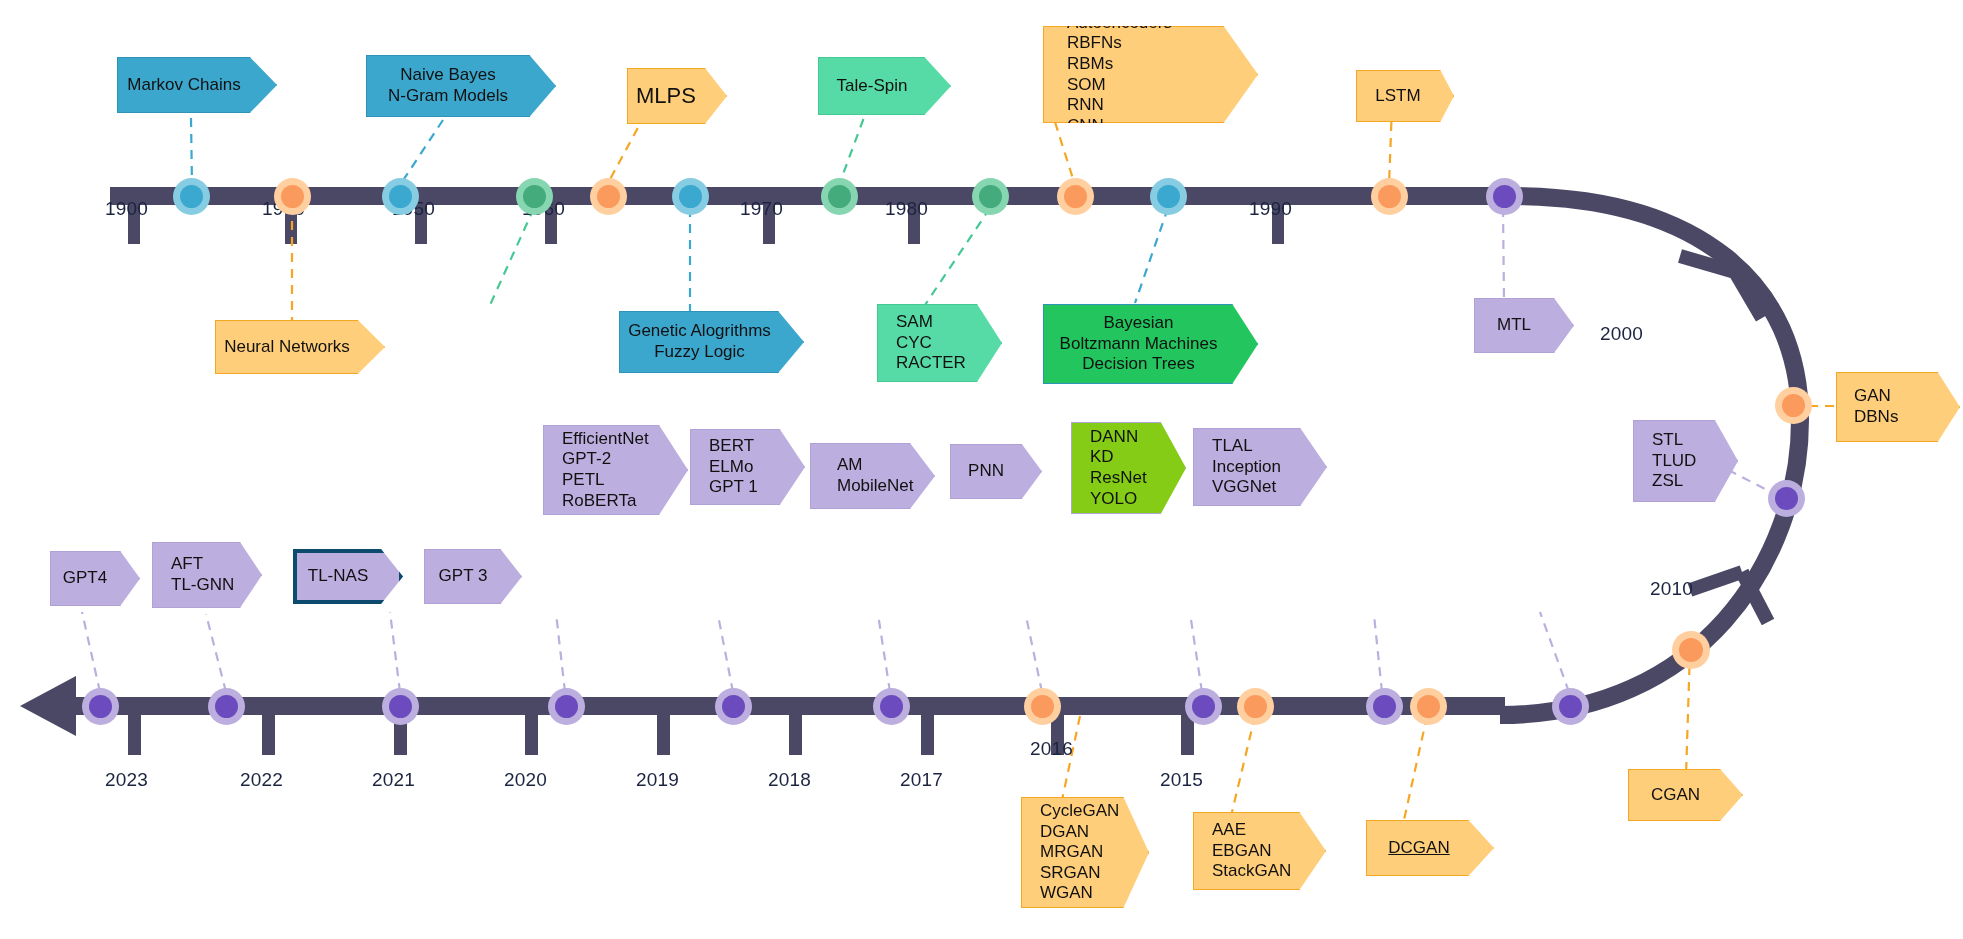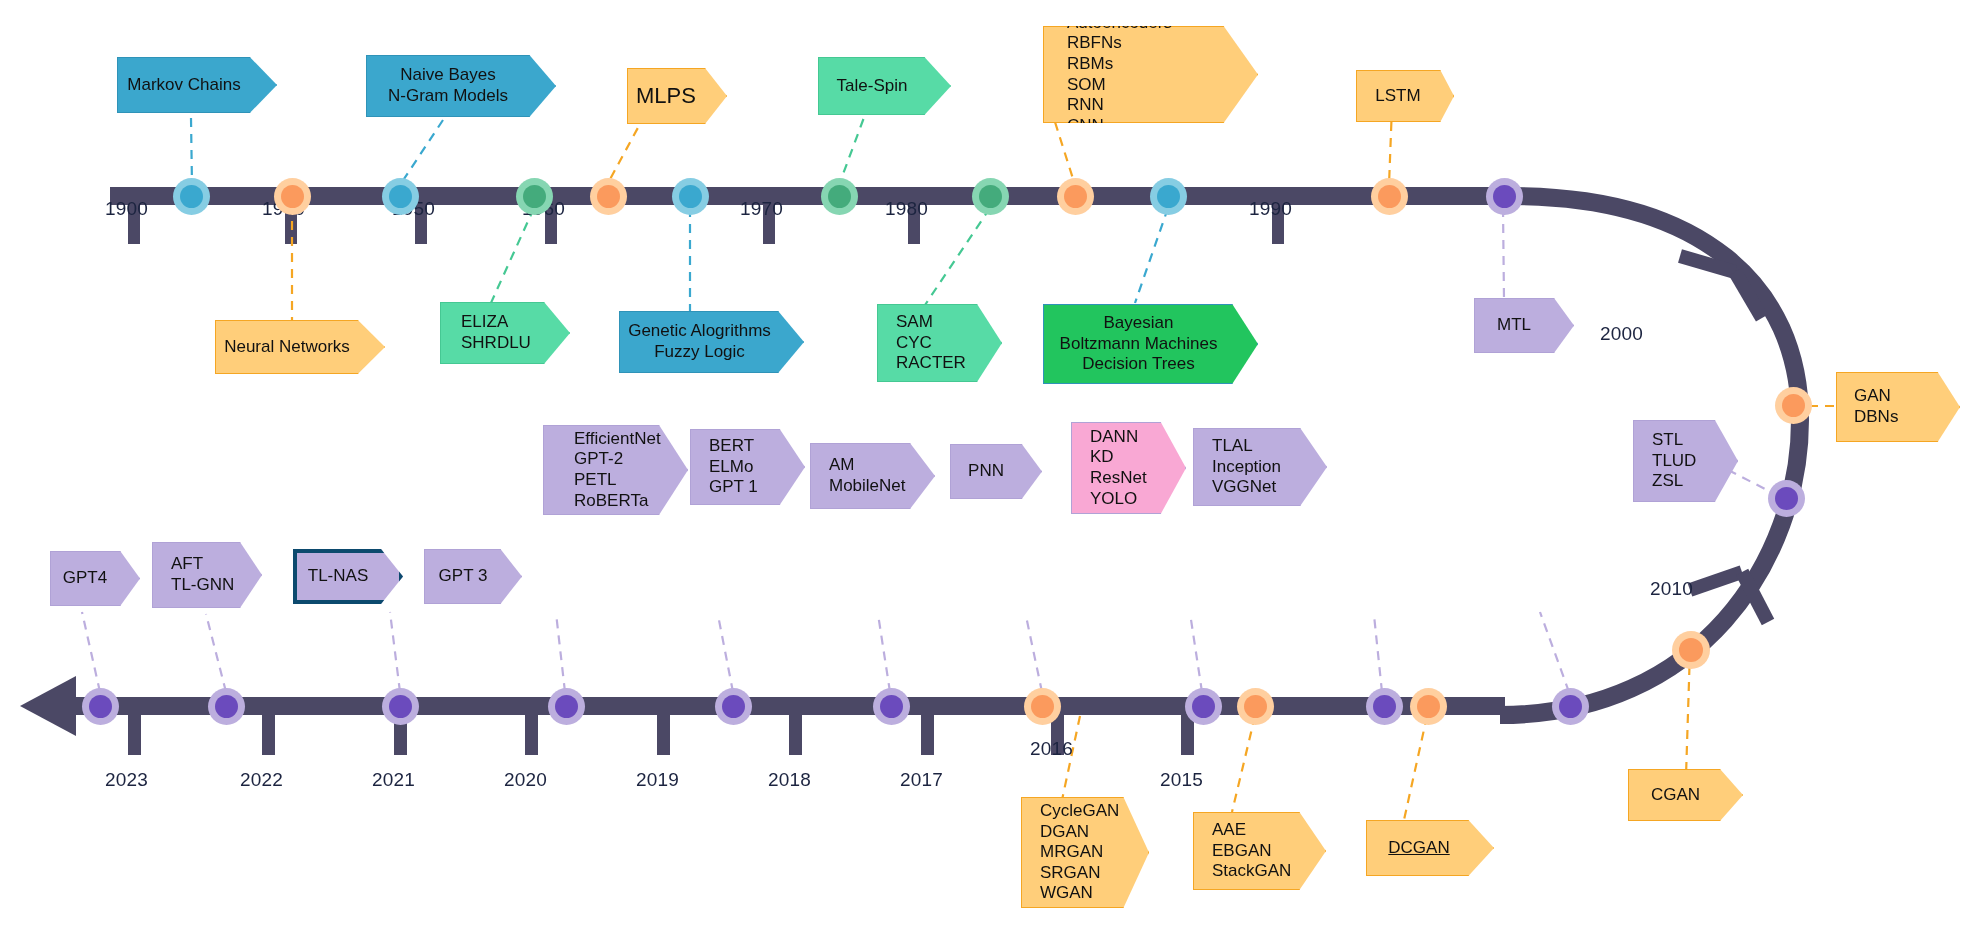--- a/index.html
+++ b/index.html
@@ -248,26 +248,20 @@
               clip-path:polygon(0 0,86% 0,100% 50%,86% 100%,0 100%);">
     <span class="txt" style="padding-right:14px;">LSTM</span>
   </div>
 
   <div class="tag" style="left:215px;top:320px;width:170px;height:54px;font-size:17px;justify-content:flex-end;text-align:center;
               background:#ffce7a;border:1px solid #f5a623;
               clip-path:polygon(0 0,84% 0,100% 50%,84% 100%,0 100%);">
     <span class="txt" style="padding-right:26px;">Neural Networks</span>
   </div>
 
-  <div class="tag" style="left:440px;top:302px;width:130px;height:62px;font-size:17px;text-align:left;
-              background:#57dba6;border:1px solid #45c893;
-              clip-path:polygon(0 0,80% 0,100% 50%,80% 100%,0 100%);">
-    <span class="txt" style="padding-left:20px;">ELIZA
-SHRDLU</span>
-  </div>
 
   <div class="tag" style="left:619px;top:311px;width:185px;height:62px;font-size:17px;justify-content:center;text-align:center;
               background:#3ba7cd;border:1px solid #2f93b8;
               clip-path:polygon(0 0,86% 0,100% 50%,86% 100%,0 100%);">
     <span class="txt" style="padding-right:24px;">Genetic Alogrithms
 Fuzzy Logic</span>
   </div>
 
   <div class="tag" style="left:877px;top:304px;width:125px;height:78px;font-size:17px;text-align:left;
               background:#57dba6;border:1px solid #45c893;
@@ -333,49 +327,49 @@
 
   <div class="tag" style="left:424px;top:549px;width:98px;height:55px;font-size:17px;justify-content:center;text-align:center;
               background:#bcaede;border:1px solid #b0a2d6;
               clip-path:polygon(0 0,78% 0,100% 50%,78% 100%,0 100%);">
     <span class="txt" style="padding-right:20px;">GPT 3</span>
   </div>
 
   <div class="tag" style="left:543px;top:425px;width:145px;height:90px;font-size:17px;text-align:left;
               background:#bcaede;border:1px solid #b0a2d6;
               clip-path:polygon(0 0,80% 0,100% 50%,80% 100%,0 100%);">
-    <span class="txt" style="padding-left:30px;">EfficientNet
+    <span class="txt" style="padding-left:18px;">EfficientNet
 GPT-2
 PETL
 RoBERTa</span>
   </div>
 
   <div class="tag" style="left:690px;top:429px;width:115px;height:76px;font-size:17px;text-align:left;
               background:#bcaede;border:1px solid #b0a2d6;
               clip-path:polygon(0 0,78% 0,100% 50%,78% 100%,0 100%);">
     <span class="txt" style="padding-left:18px;">BERT
 ELMo
 GPT 1</span>
   </div>
 
   <div class="tag" style="left:810px;top:443px;width:125px;height:66px;font-size:17px;text-align:left;
               background:#bcaede;border:1px solid #b0a2d6;
               clip-path:polygon(0 0,80% 0,100% 50%,80% 100%,0 100%);">
-    <span class="txt" style="padding-left:18px;">AM
+    <span class="txt" style="padding-left:26px;">AM
 MobileNet</span>
   </div>
 
   <div class="tag" style="left:950px;top:444px;width:92px;height:55px;font-size:17px;justify-content:center;text-align:center;
               background:#bcaede;border:1px solid #b0a2d6;
               clip-path:polygon(0 0,78% 0,100% 50%,78% 100%,0 100%);">
     <span class="txt" style="padding-right:20px;">PNN</span>
   </div>
 
   <div class="tag" style="left:1071px;top:422px;width:115px;height:92px;font-size:17px;text-align:left;
-              background:#f9a8d4;border:1px solid #b0a2d6;
+              background:#84cc16;border:1px solid #b0a2d6;
               clip-path:polygon(0 0,78% 0,100% 50%,78% 100%,0 100%);">
     <span class="txt" style="padding-left:18px;">DANN
 KD
 ResNet
 YOLO</span>
   </div>
 
   <div class="tag" style="left:1193px;top:428px;width:134px;height:78px;font-size:17px;text-align:left;
               background:#bcaede;border:1px solid #b0a2d6;
               clip-path:polygon(0 0,80% 0,100% 50%,80% 100%,0 100%);">

